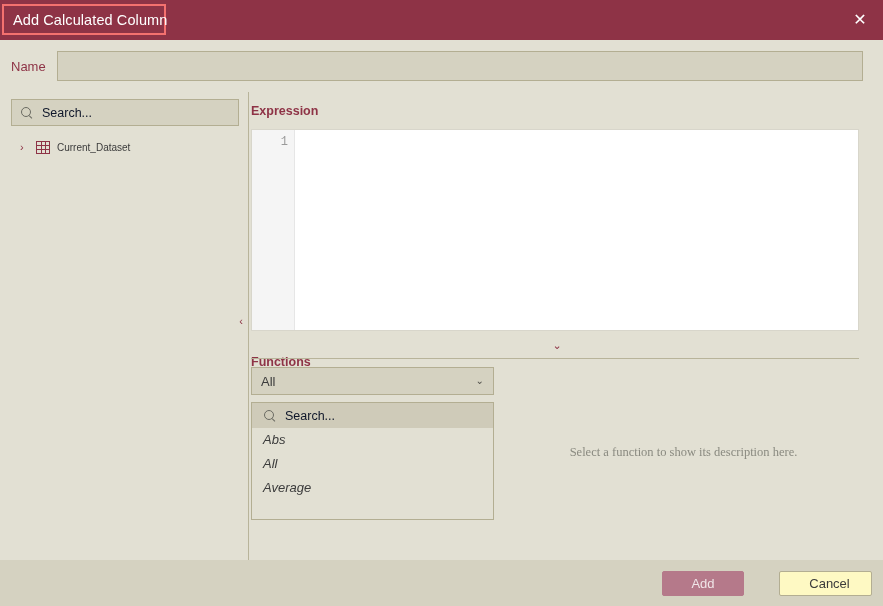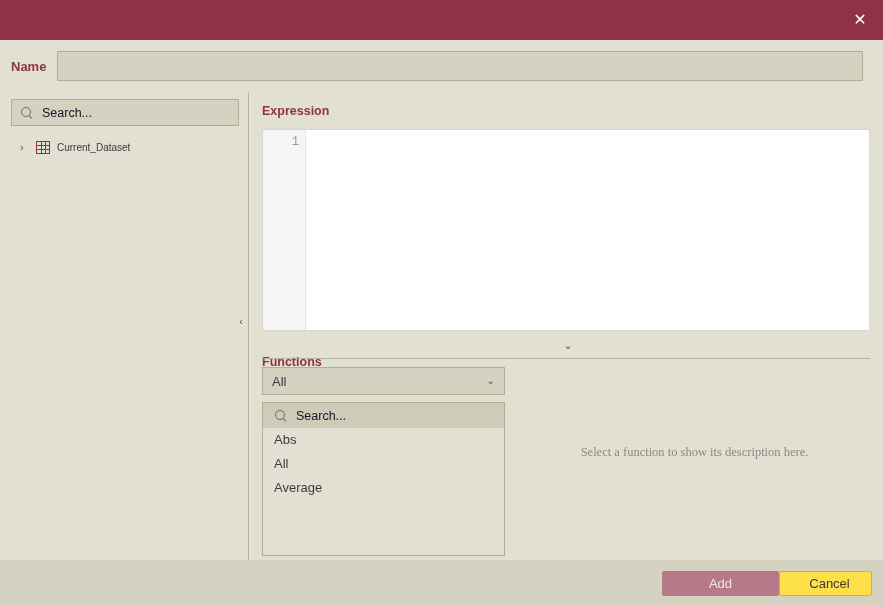--- a/index.html
+++ b/index.html
@@ -59,21 +59,21 @@
     left: 0; top: 40px;
     width: 883px; height: 52px;
     display: flex;
     align-items: center;
   }
   .name-label {
     width: 57px;
     padding-left: 11px;
     color: #8e3346;
     font-size: 13px;
-    font-weight: bold;
+    font-weight: normal;
   }
   .name-input {
     width: 806px;
     height: 30px;
     background: #d5d2c1;
     border: 1px solid #b3ae92;
     outline: none;
     font-family: "Liberation Sans", sans-serif;
     font-size: 13px;
     color: #3b3b3b;
@@ -174,21 +174,21 @@
     color: #8e3346;
     font-size: 11px;
     cursor: pointer;
     user-select: none;
     background: #e2e0d3;
   }
 
   
   .right-panel {
     position: absolute;
-    left: 249px; top: 92px;
+    left: 238px; top: 92px;
     width: 634px; height: 468px;
   }
 
   .section-head {
     position: absolute;
     color: #8e3346;
     font-size: 12.5px;
     font-weight: bold;
   }
   .expr-head { left: 13px; top: 12px; }
@@ -277,25 +277,26 @@
     border: 1px solid #b3ae92;
     border-bottom: none;
     display: flex;
     align-items: center;
     padding-left: 11px;
   }
 
   .func-list {
     position: absolute;
     left: 13px; top: 336px;
-    width: 243px; height: 128px;
+    width: 243px; height: 92px;
     background: #e2e0d3;
     border: 1px solid #b3ae92;
     border-top: none;
     overflow: hidden;
+    font-style: italic;
   }
   .func-item {
     height: 24px;
     line-height: 24px;
     padding-left: 11px;
     font-size: 13px;
     color: #3b3b3b;
     cursor: pointer;
     white-space: nowrap;
   }
@@ -326,40 +327,43 @@
     position: absolute;
     top: 11px;
     height: 25px;
     font-family: "Liberation Sans", sans-serif;
     font-size: 13px;
     cursor: pointer;
     border-radius: 2px;
   }
   .btn-add {
     left: 662px;
-    width: 117px;
+    width: 82px;
     background: #b5798a;
     border: 1px solid #b5798a;
     color: #f0e5e8;
   }
   .btn-cancel {
     left: 779px;
     width: 93px;
-    background: #fde047;
+    background: #fef9c3;
     border: 1px solid #b3ae92;
     color: #3b3b3b;
     padding-left: 8px;
   }
 </style>
 </head>
 <body>
 
 <div class="dialog">
 
   <div class="titlebar">
+    <div class="title-highlight">
+      <span class="title-text">Add Calculated Column</span>
+    </div>
     <div class="close-btn">✕</div>
   </div>
 
   <div class="name-row">
     <div class="name-label">Name</div>
     <input class="name-input" type="text" value="" placeholder="" style="">
   </div>
 
   <div class="left-panel">
     <div class="left-search">

